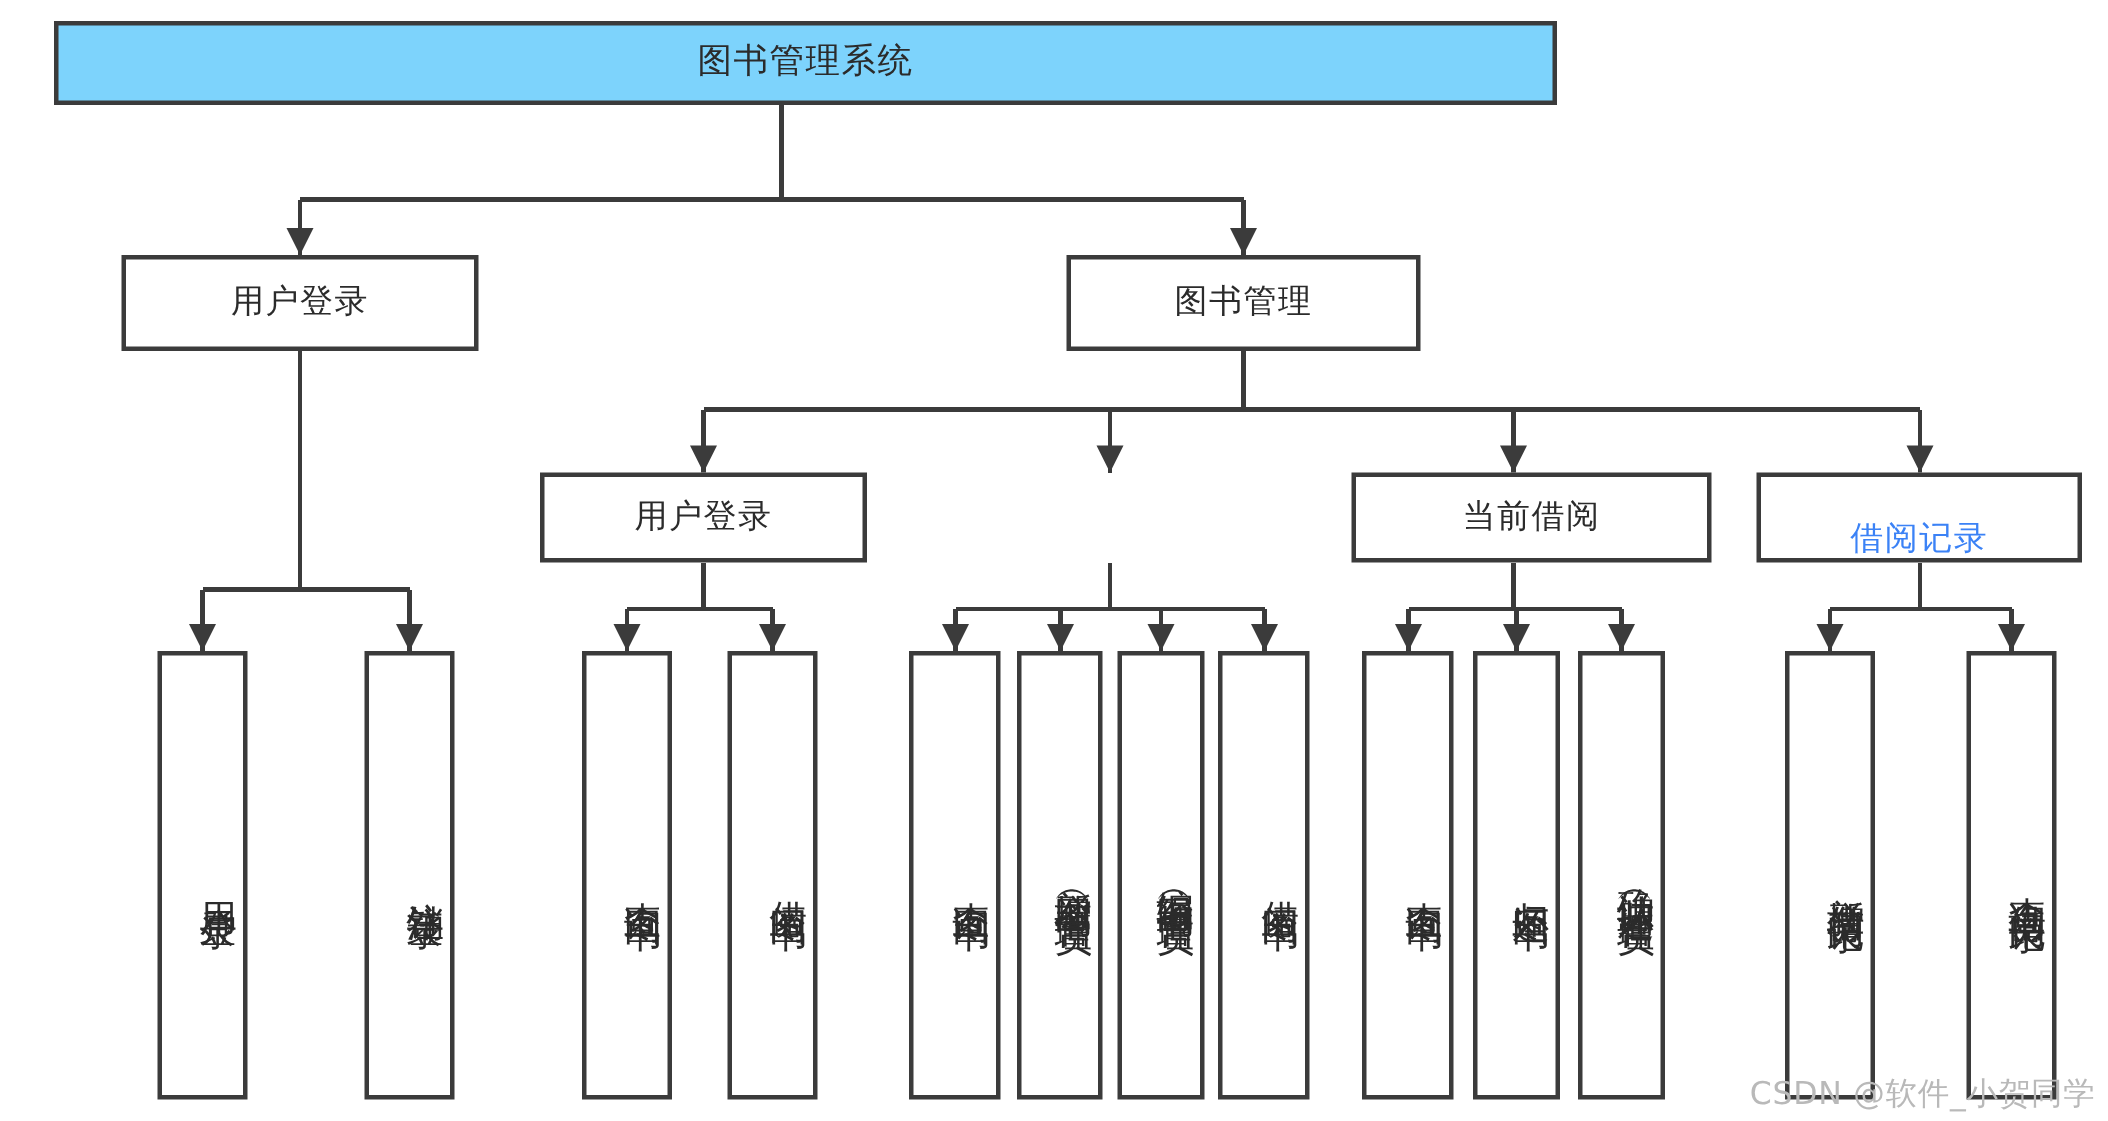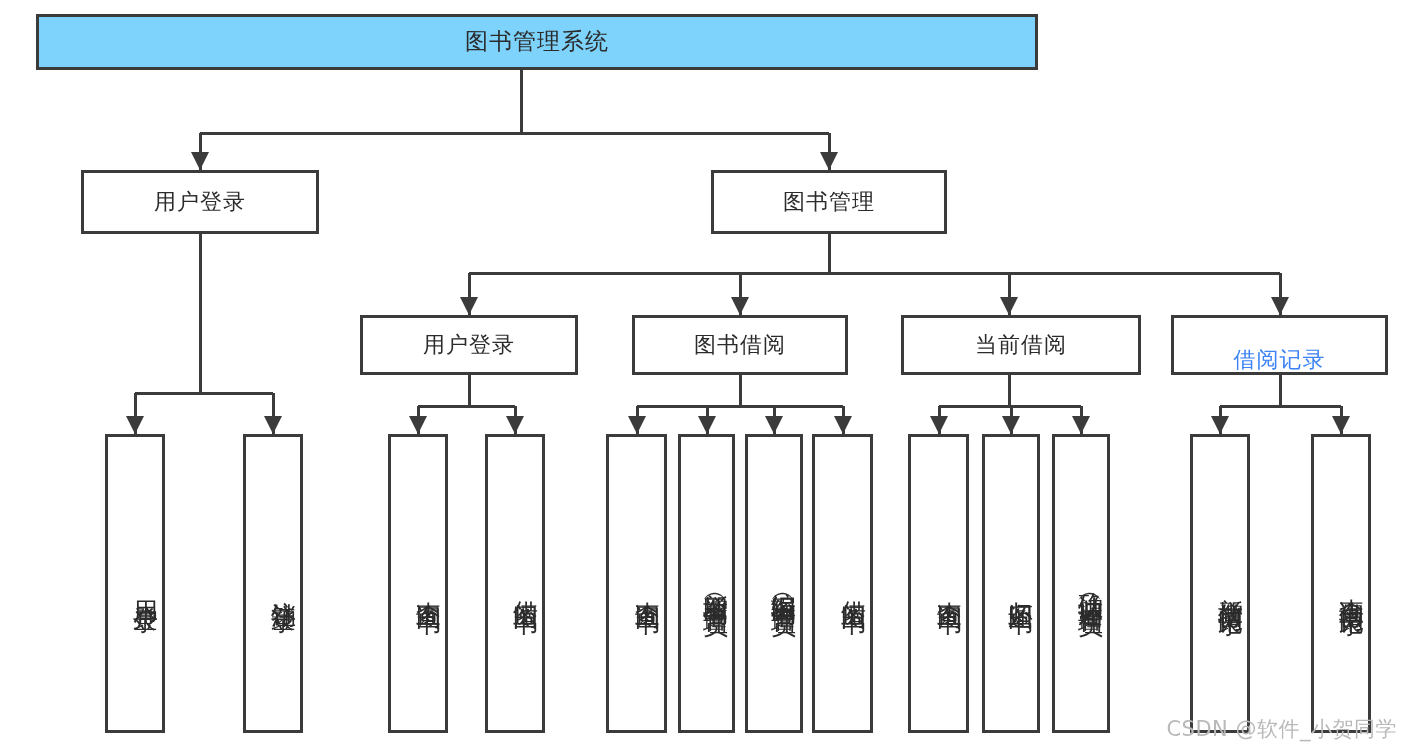--- a/index.html
+++ b/index.html
@@ -136,23 +136,20 @@
   <div class="node h" style="left: 81px; top: 170px; width: 238px; height: 64px; border-color: rgb(59, 59, 59); background: rgb(255, 255, 255); color: rgb(43, 43, 43);">
       <span>用户登录</span>
     </div>
   <div class="node h" style="left: 711px; top: 170px; width: 236px; height: 64px; border-color: rgb(59, 59, 59); background: rgb(255, 255, 255); color: rgb(43, 43, 43);">
       <span>图书管理</span>
     </div>
 
   <div class="node h" style="left: 360px; top: 315px; width: 218px; height: 60px; border-color: rgb(59, 59, 59); background: rgb(255, 255, 255); color: rgb(43, 43, 43);">
       <span>用户登录</span>
     </div>
-  <div class="node h" style="left: 632px; top: 315px; width: 216px; height: 60px; border-color: rgb(59, 59, 59); background: rgb(255, 255, 255); color: rgb(43, 43, 43);">
-      <span>图书借阅</span>
-    </div>
   <div class="node h" style="left: 901px; top: 315px; width: 240px; height: 60px; border-color: rgb(59, 59, 59); background: rgb(255, 255, 255); color: rgb(43, 43, 43);">
       <span>当前借阅</span>
     </div>
   <div class="node h" style="left: 1171px; top: 315px; width: 217px; height: 60px; border-color: rgb(59, 59, 59); background: rgb(255, 255, 255); color: #3b82f6; align-items: flex-end;">
       <span>借阅记录</span>
     </div>
 
   <div class="node v" style="left: 105px; top: 434px; width: 60px; height: 299px; border-color: rgb(59, 59, 59); background: rgb(255, 255, 255); color: rgb(43, 43, 43);">
       <span class="vtext">用户登录</span>
     </div>

